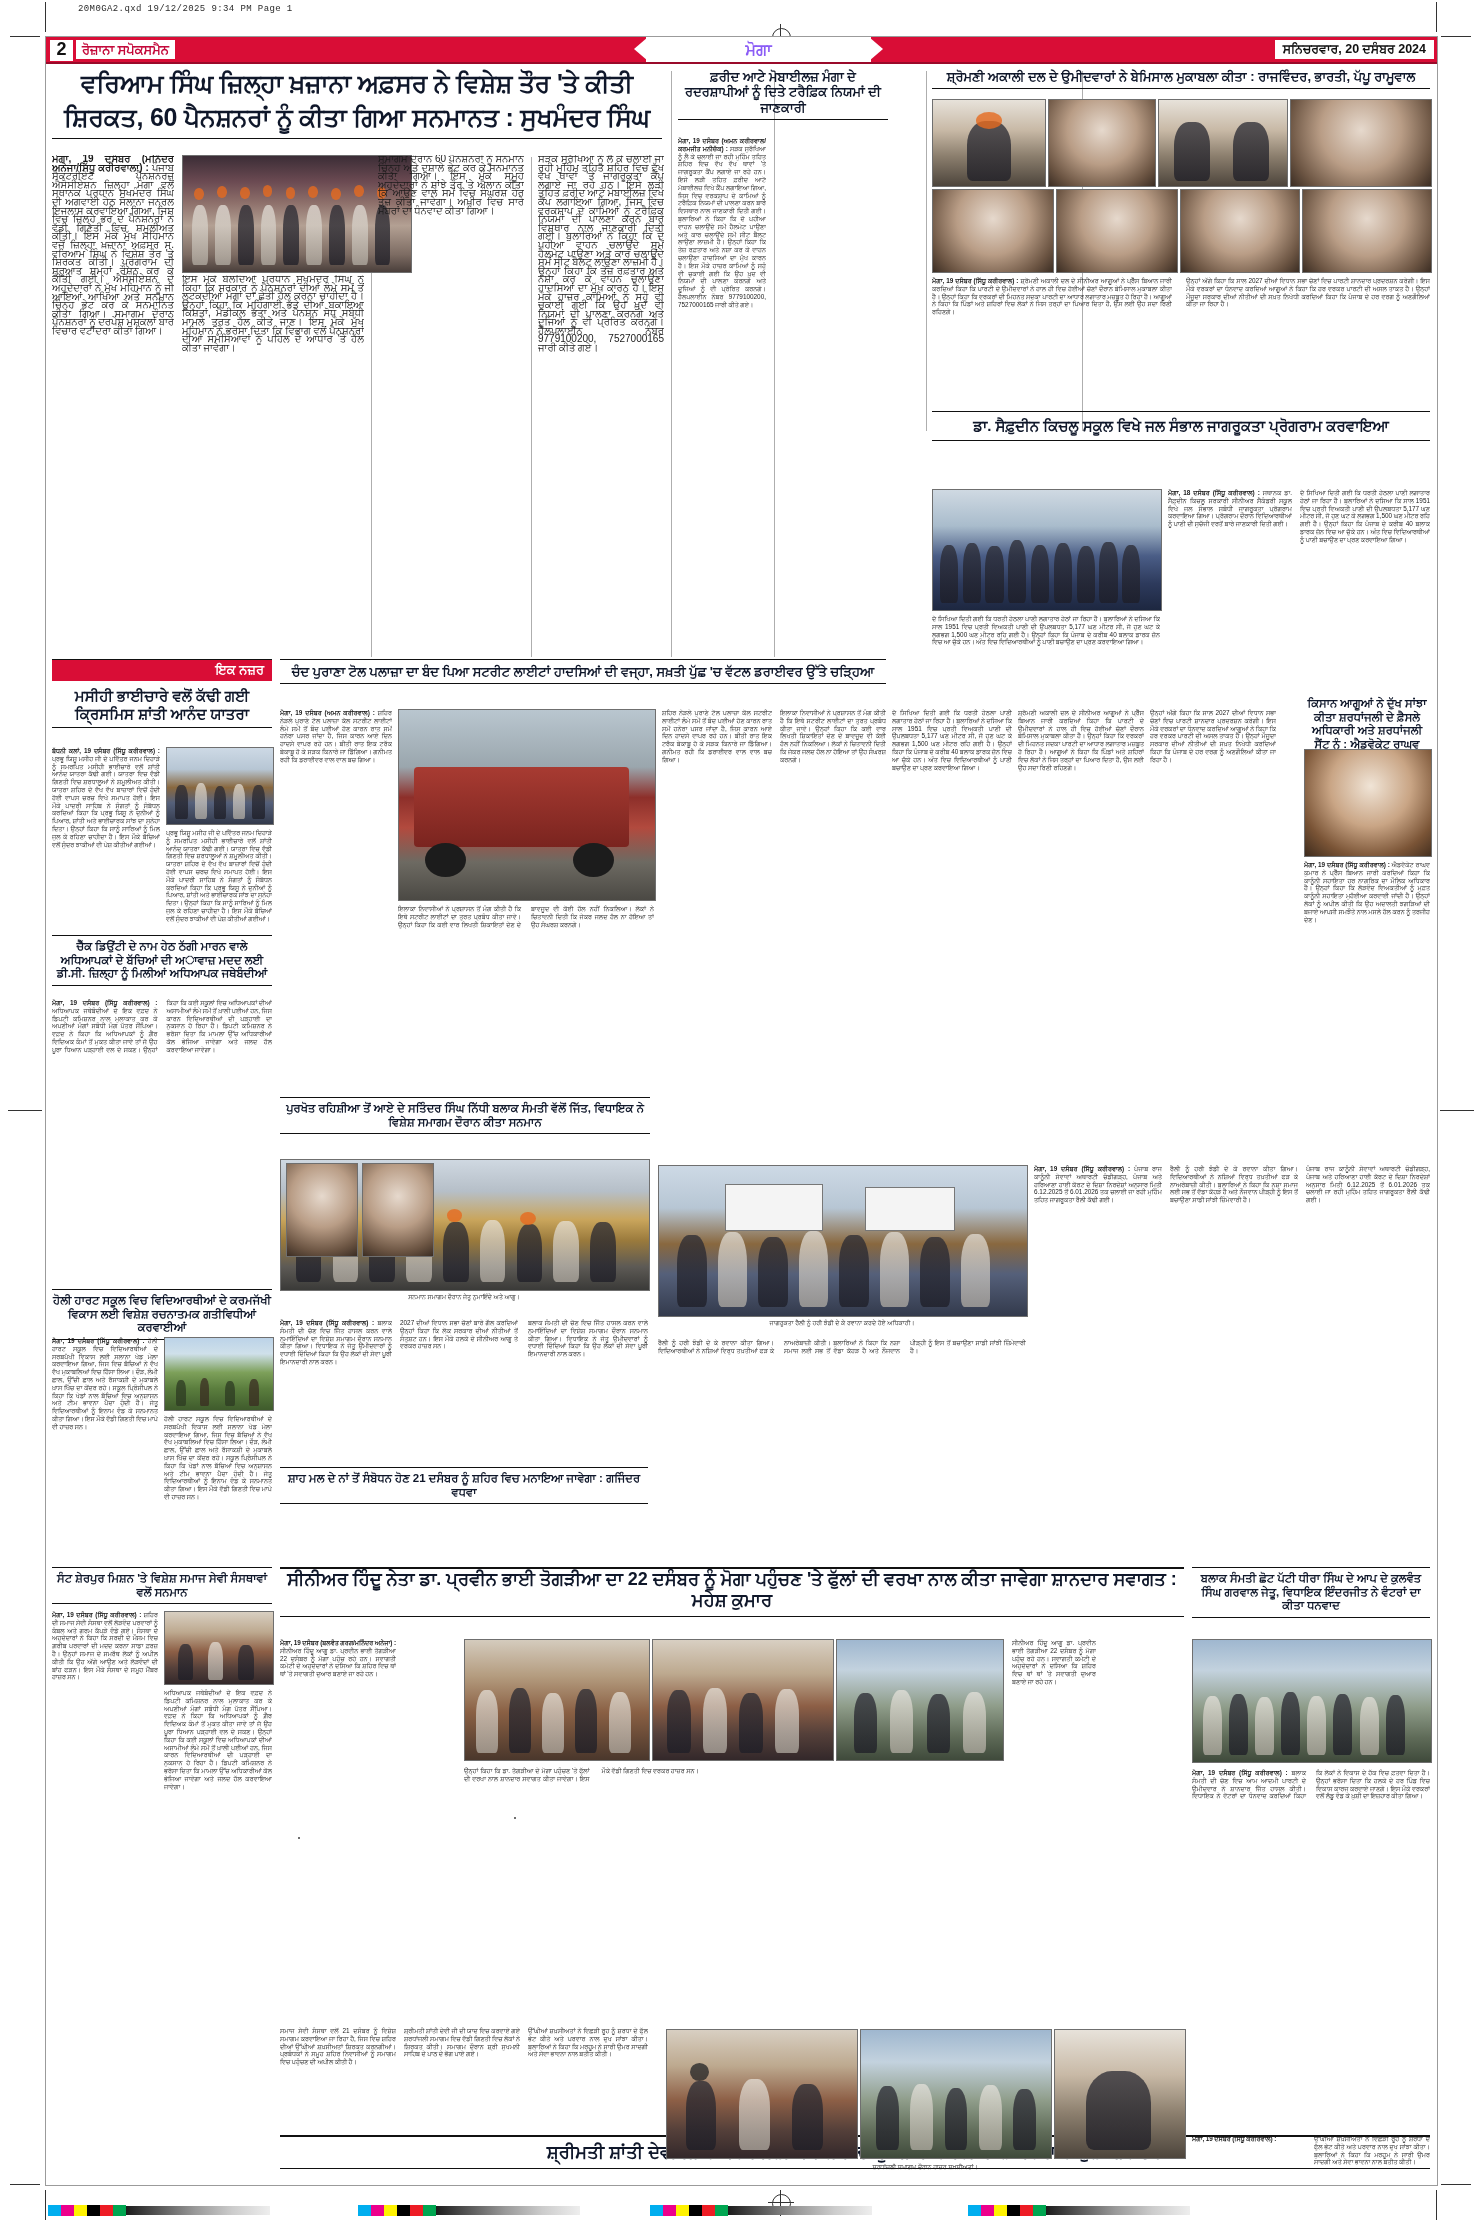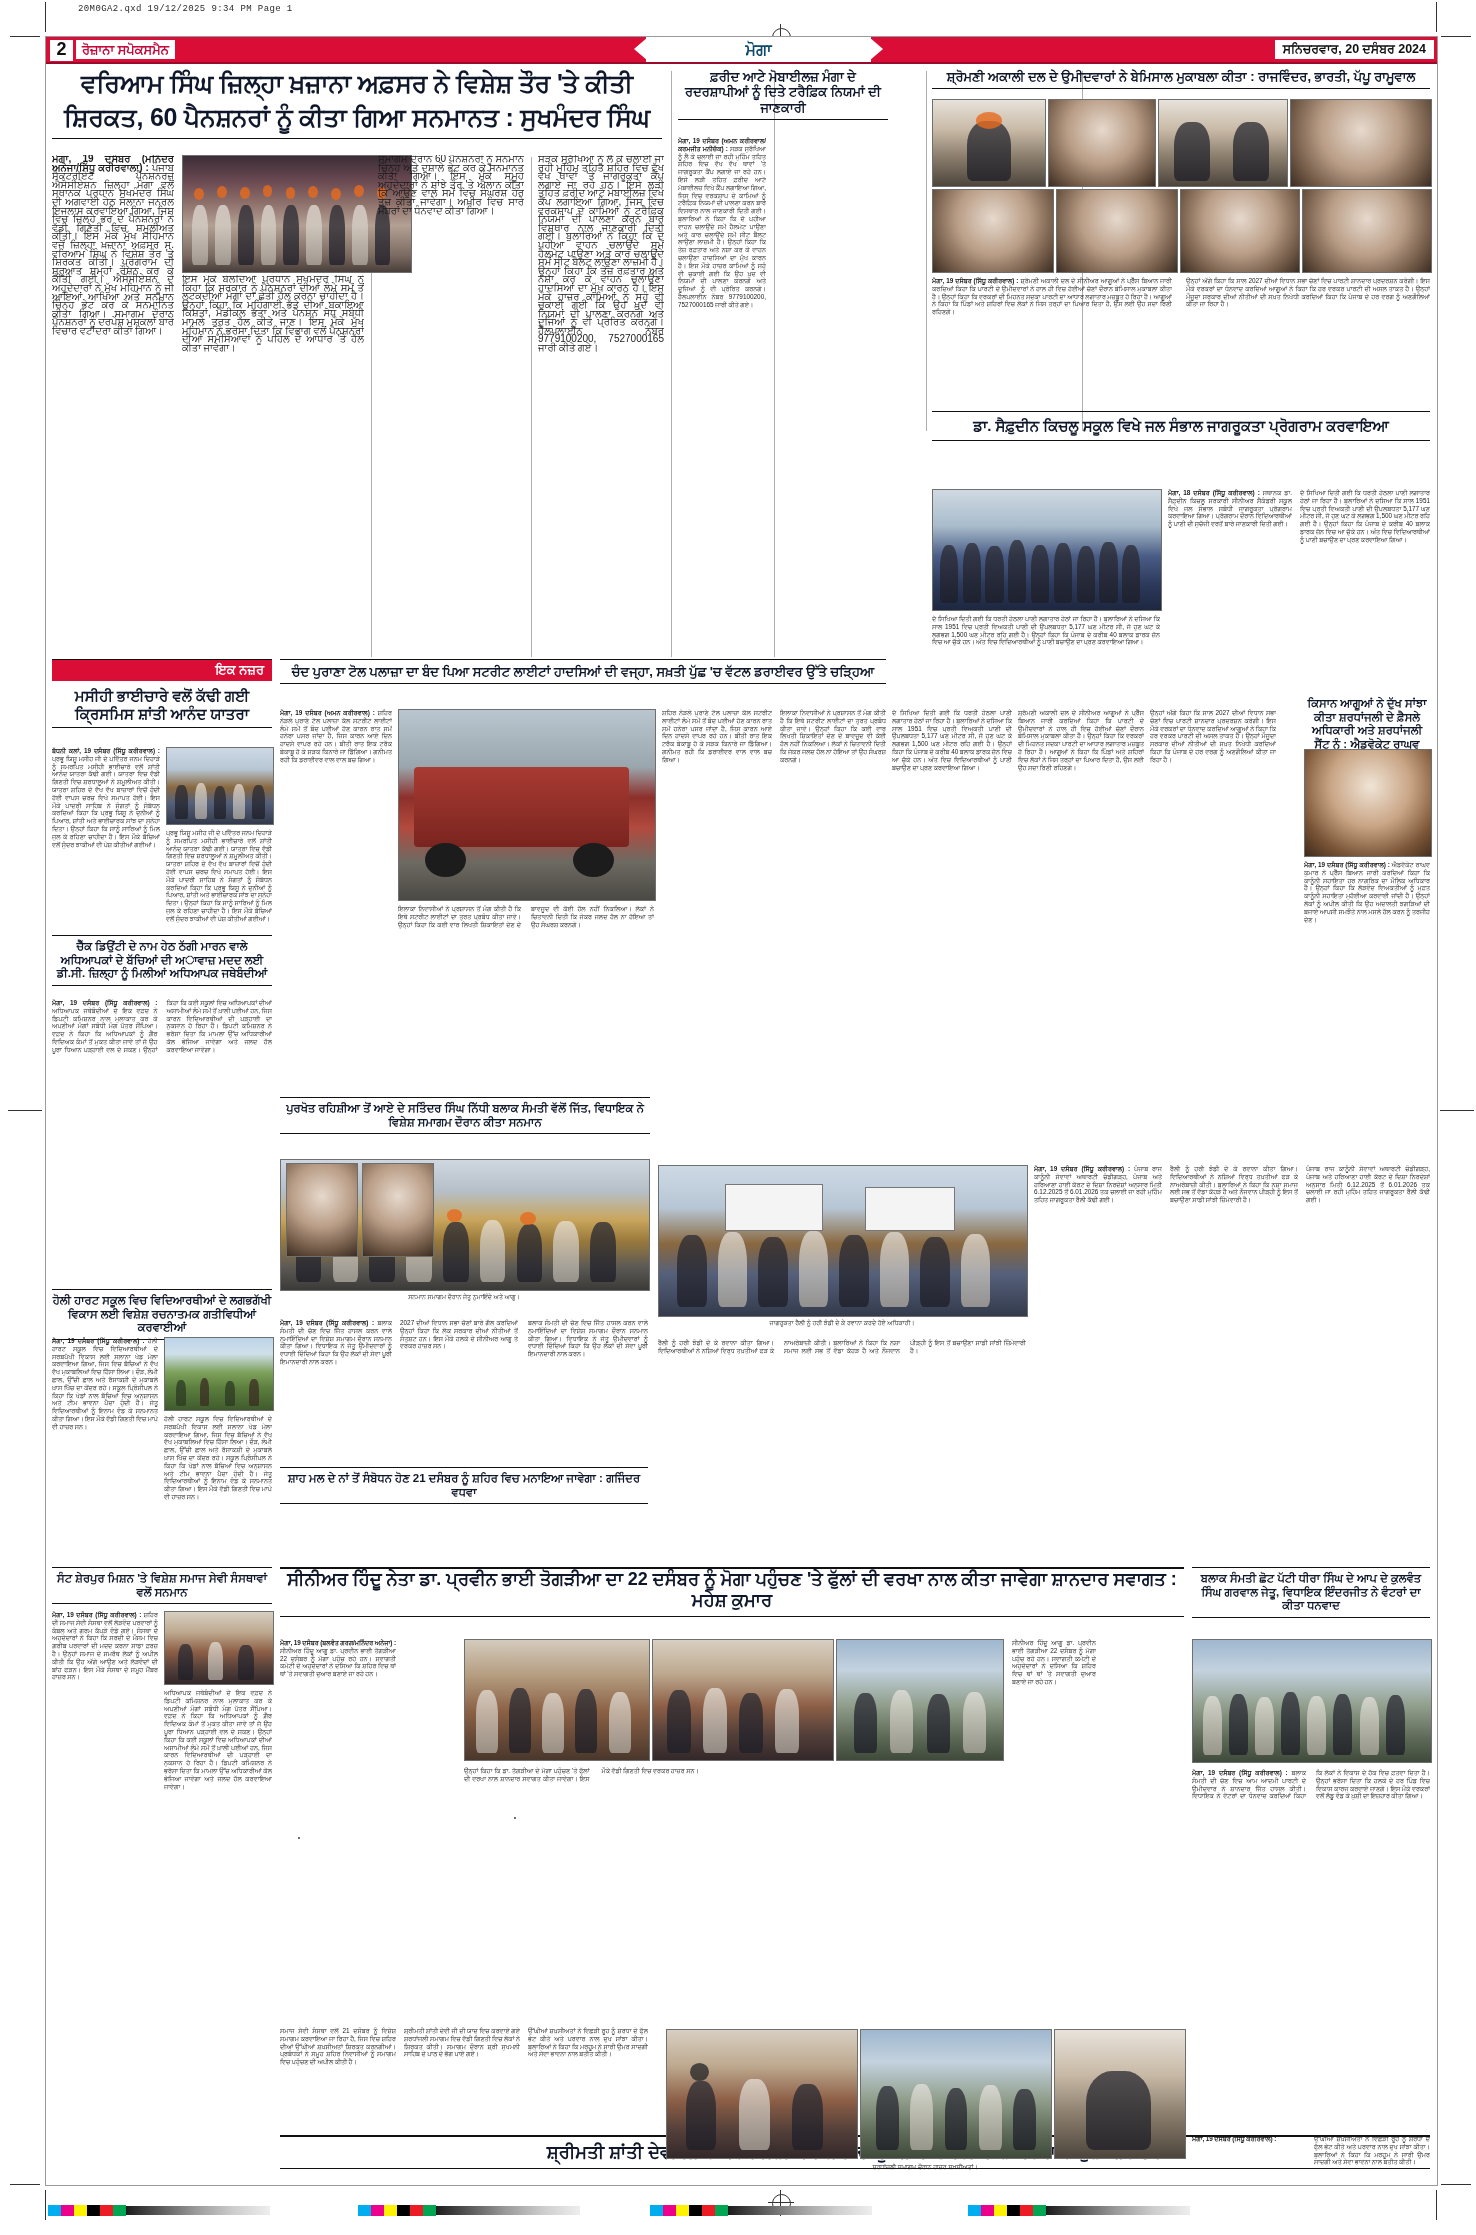--- a/index.html
+++ b/index.html
@@ -39,21 +39,21 @@
   .mast-pageno{
     position:absolute;left:3px;top:2px;width:23px;height:21px;background:#fff;border:1.5px solid #d90d36;
     font-weight:bold;font-size:18px;line-height:19px;text-align:center;color:#111;
   }
   .mast-brand{
     position:absolute;left:30px;top:3px;height:19px;background:#fff;padding:0 6px;
     font-size:13px;font-weight:bold;line-height:19px;color:#c3093a;white-space:nowrap;
   }
   .mast-title{
     position:absolute;left:600px;top:2px;width:225px;text-align:center;
-    font-size:16px;font-weight:bold;color:#0c4a6e;line-height:21px;
+    font-size:16px;font-weight:bold;color:#8b5cf6;line-height:21px;
   }
   .mast-date{
     position:absolute;right:3px;top:3px;height:19px;background:#fff;padding:0 8px;
     font-size:12.5px;font-weight:bold;line-height:19px;color:#111;white-space:nowrap;
   }
   .mast-underline{position:absolute;left:0;top:25px;width:1391px;height:2px;background:#9a0a2a;}
 
   
   .hl{
     font-weight:bold;color:#0f172a;line-height:1.18;
@@ -303,21 +303,21 @@
     <div class="hl hl-xs center">ਚੈੱਕ ਡਿਉਂਟੀ ਦੇ ਨਾਮ ਹੇਠ ਠੱਗੀ ਮਾਰਨ ਵਾਲੇ ਅਧਿਆਪਕਾਂ ਦੇ ਬੱਚਿਆਂ ਦੀ ਅਾਵਾਜ਼ ਮਦਦ ਲਈ ਡੀ.ਸੀ. ਜ਼ਿਲ੍ਹਾ ਨੂੰ ਮਿਲੀਆਂ ਅਧਿਆਪਕ ਜਥੇਬੰਦੀਆਂ</div>
     <div class="hr-thin" style="margin-top:4px;"></div>
   </div>
   <div class="body tiny" style="position:absolute;left:6px;top:962px;width:220px;height:280px;overflow:hidden;column-count:2;column-gap:9px;">
     <span class="dateline">ਮੋਗਾ, 19 ਦਸੰਬਰ (ਸਿੱਧੂ ਕਰੀਰਵਾਲ) :</span>
     <span>ਅਧਿਆਪਕ ਜਥੇਬੰਦੀਆਂ ਦੇ ਇਕ ਵਫ਼ਦ ਨੇ ਡਿਪਟੀ ਕਮਿਸ਼ਨਰ ਨਾਲ ਮੁਲਾਕਾਤ ਕਰ ਕੇ ਅਪਣੀਆਂ ਮੰਗਾਂ ਸਬੰਧੀ ਮੰਗ ਪੱਤਰ ਸੌਂਪਿਆ। ਵਫ਼ਦ ਨੇ ਕਿਹਾ ਕਿ ਅਧਿਆਪਕਾਂ ਨੂੰ ਗ਼ੈਰ ਵਿਦਿਅਕ ਕੰਮਾਂ ਤੋਂ ਮੁਕਤ ਕੀਤਾ ਜਾਵੇ ਤਾਂ ਜੋ ਉਹ ਪੂਰਾ ਧਿਆਨ ਪੜ੍ਹਾਈ ਵਲ ਦੇ ਸਕਣ। ਉਨ੍ਹਾਂ ਕਿਹਾ ਕਿ ਕਈ ਸਕੂਲਾਂ ਵਿਚ ਅਧਿਆਪਕਾਂ ਦੀਆਂ ਅਸਾਮੀਆਂ ਲੰਮੇ ਸਮੇਂ ਤੋਂ ਖ਼ਾਲੀ ਪਈਆਂ ਹਨ, ਜਿਸ ਕਾਰਨ ਵਿਦਿਆਰਥੀਆਂ ਦੀ ਪੜ੍ਹਾਈ ਦਾ ਨੁਕਸਾਨ ਹੋ ਰਿਹਾ ਹੈ। ਡਿਪਟੀ ਕਮਿਸ਼ਨਰ ਨੇ ਭਰੋਸਾ ਦਿਤਾ ਕਿ ਮਾਮਲਾ ਉੱਚ ਅਧਿਕਾਰੀਆਂ ਕੋਲ ਭੇਜਿਆ ਜਾਵੇਗਾ ਅਤੇ ਜਲਦ ਹੱਲ ਕਰਵਾਇਆ ਜਾਵੇਗਾ।</span>
   </div>
 
   <div style="position:absolute;left:6px;top:1252px;width:220px;">
     <div class="hr-thin" style="margin-bottom:4px;"></div>
-    <div class="hl hl-xs center">ਹੋਲੀ ਹਾਰਟ ਸਕੂਲ ਵਿਚ ਵਿਦਿਆਰਥੀਆਂ ਦੇ ਲਗਭਗੱਖੀ ਵਿਕਾਸ ਲਈ ਵਿਸ਼ੇਸ਼ ਰਚਨਾਤਮਕ ਗਤੀਵਿਧੀਆਂ ਕਰਵਾਈਆਂ</div>
+    <div class="hl hl-xs center">ਹੋਲੀ ਹਾਰਟ ਸਕੂਲ ਵਿਚ ਵਿਦਿਆਰਥੀਆਂ ਦੇ ਕਰਮਜੱਖੀ ਵਿਕਾਸ ਲਈ ਵਿਸ਼ੇਸ਼ ਰਚਨਾਤਮਕ ਗਤੀਵਿਧੀਆਂ ਕਰਵਾਈਆਂ</div>
     <div class="hr-thin" style="margin-top:4px;"></div>
   </div>
   <div class="photo ph-field" style="left:118px;top:1300px;width:108px;height:72px;">
     <div class="ph-figs">
         <div class="fig" style="left:10%;width:9%;height:36%;background:#2c3a22;"></div>
         <div class="fig" style="left:32%;width:9%;height:38%;background:#3a2c22;"></div>
         <div class="fig" style="left:56%;width:9%;height:35%;background:#2c3a22;"></div>
         <div class="fig" style="left:78%;width:9%;height:37%;background:#3a2c22;"></div>
       </div>
   </div>

